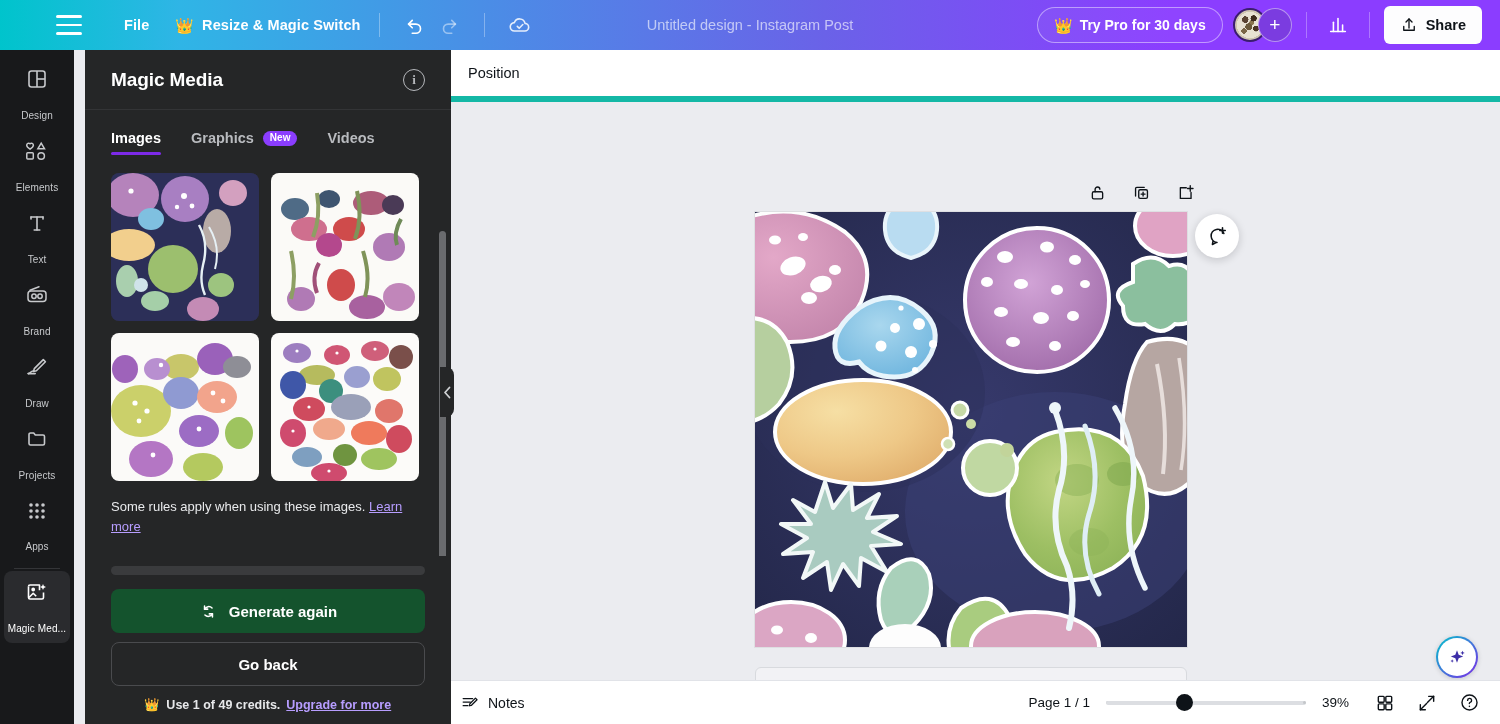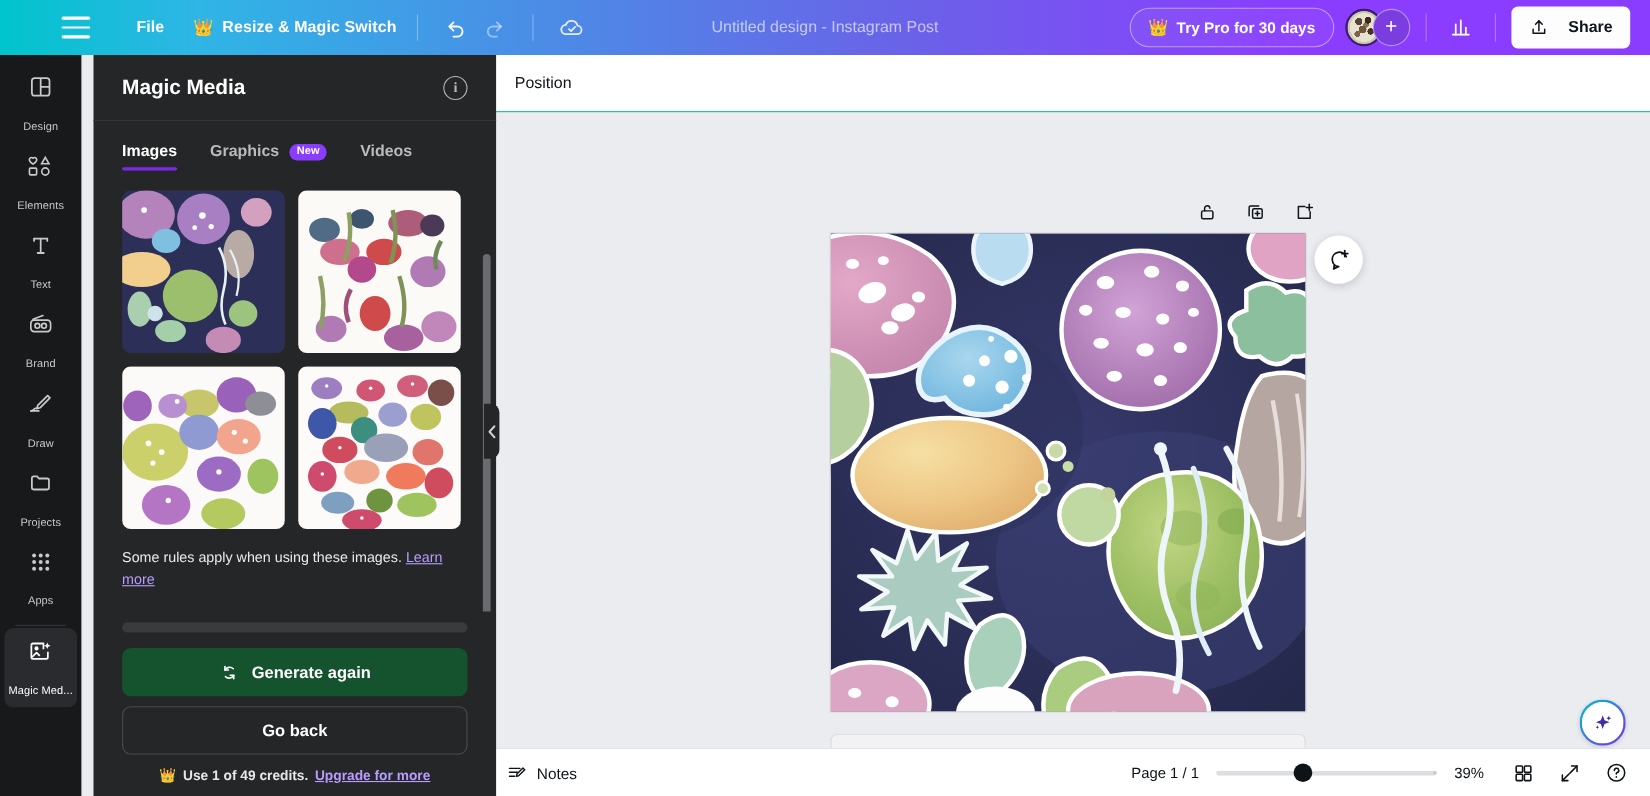--- a/index.html
+++ b/index.html
@@ -53,21 +53,21 @@
   .plus-circle {
     width: 34px; height: 34px; border-radius: 50%;
     border: 1px solid rgba(255,255,255,.45); margin-left: -9px;
     display: flex; align-items: center; justify-content: center;
     color: #fff; font-size: 19px; font-weight: 300; cursor: pointer;
     background: #7b3ce0;
   }
   .sep-v { width: 1px; height: 26px; background: rgba(255,255,255,.3); margin: 0 4px; }
   .share-btn {
     height: 38px; padding: 0 16px; border-radius: 6px; background: #fdfdfe; color: #0e1318;
-    display: flex; align-items: center; gap: 18px; font-size: 14.5px; font-weight: 700; cursor: pointer;
+    display: flex; align-items: center; gap: 8px; font-size: 14.5px; font-weight: 700; cursor: pointer;
   }
 
   
   .rail {
     position: absolute; top: 50px; left: 0; width: 74px; height: 674px;
     background: #18191b; display: flex; flex-direction: column; align-items: center;
     padding-top: 8px; z-index: 30;
   }
   .rail-item {
     width: 66px; height: 72px; border-radius: 8px; display: flex; flex-direction: column;
@@ -128,21 +128,21 @@
   .collapse-handle {
     position: absolute; left: 440px; top: 367px; width: 14px; height: 50px;
     background: #252627; border-radius: 0 8px 8px 0; z-index: 26;
     display: flex; align-items: center; justify-content: center; cursor: pointer;
   }
   .collapse-handle svg { display:block; }
 
   
   .editor { position: absolute; top: 50px; left: 440px; width: 1060px; height: 674px; background: #ebecf0; }
   .posbar {
-    height: 52px; background: #fff; border-bottom: 1px solid #14b8a6;
+    height: 52px; background: #fff; border-bottom: 6px solid #14b8a6;
     display: flex; align-items: center; padding-left: 18px;
   }
   .pos-btn { font-size: 14.5px; color: #0e1318; font-weight: 400; padding: 7px 10px; border-radius: 6px; cursor: pointer; }
 
   .canvas-area { position: relative; height: 622px; }
   .page-tools {
     position: absolute; top: 78px; left: 645px; display: flex; gap: 20px; align-items: center;
   }
   .ptool { width: 24px; height: 24px; display: flex; align-items: center; justify-content: center; cursor: pointer; }
 

